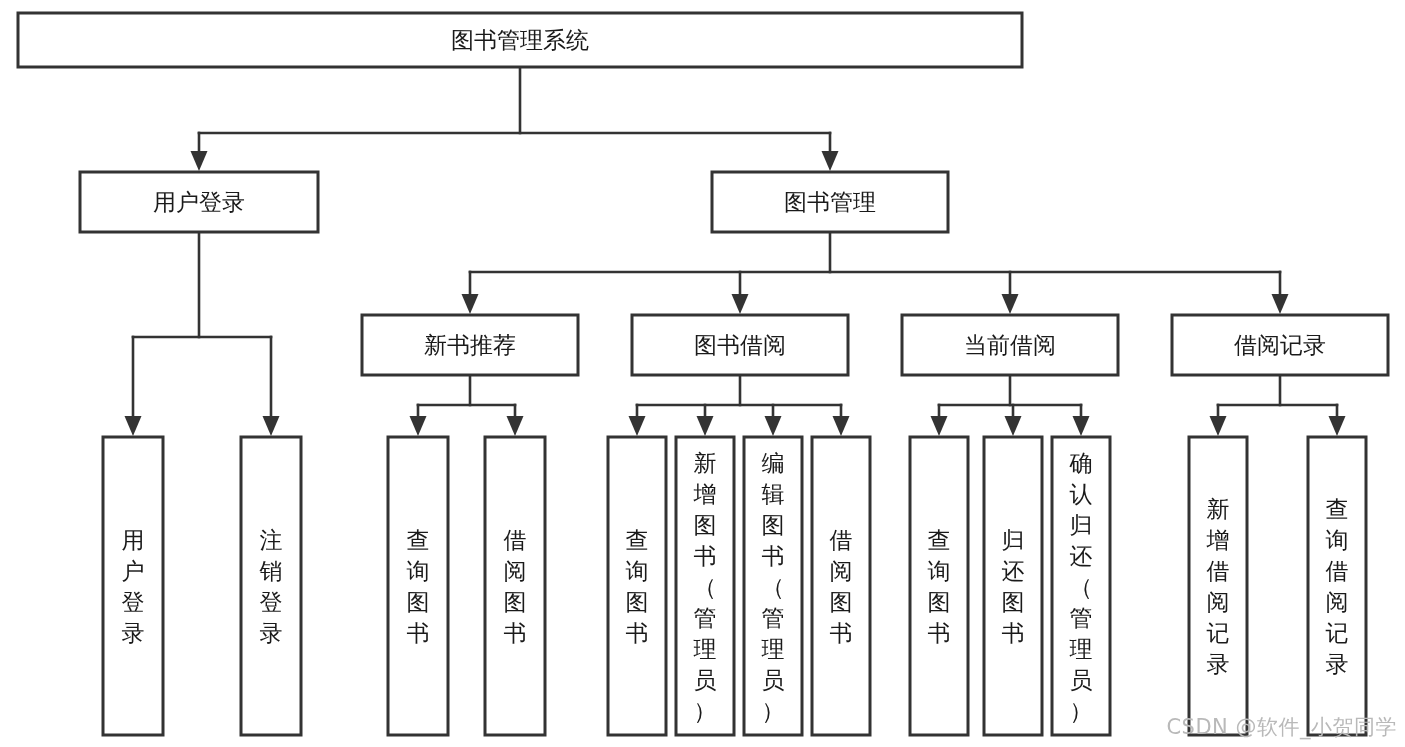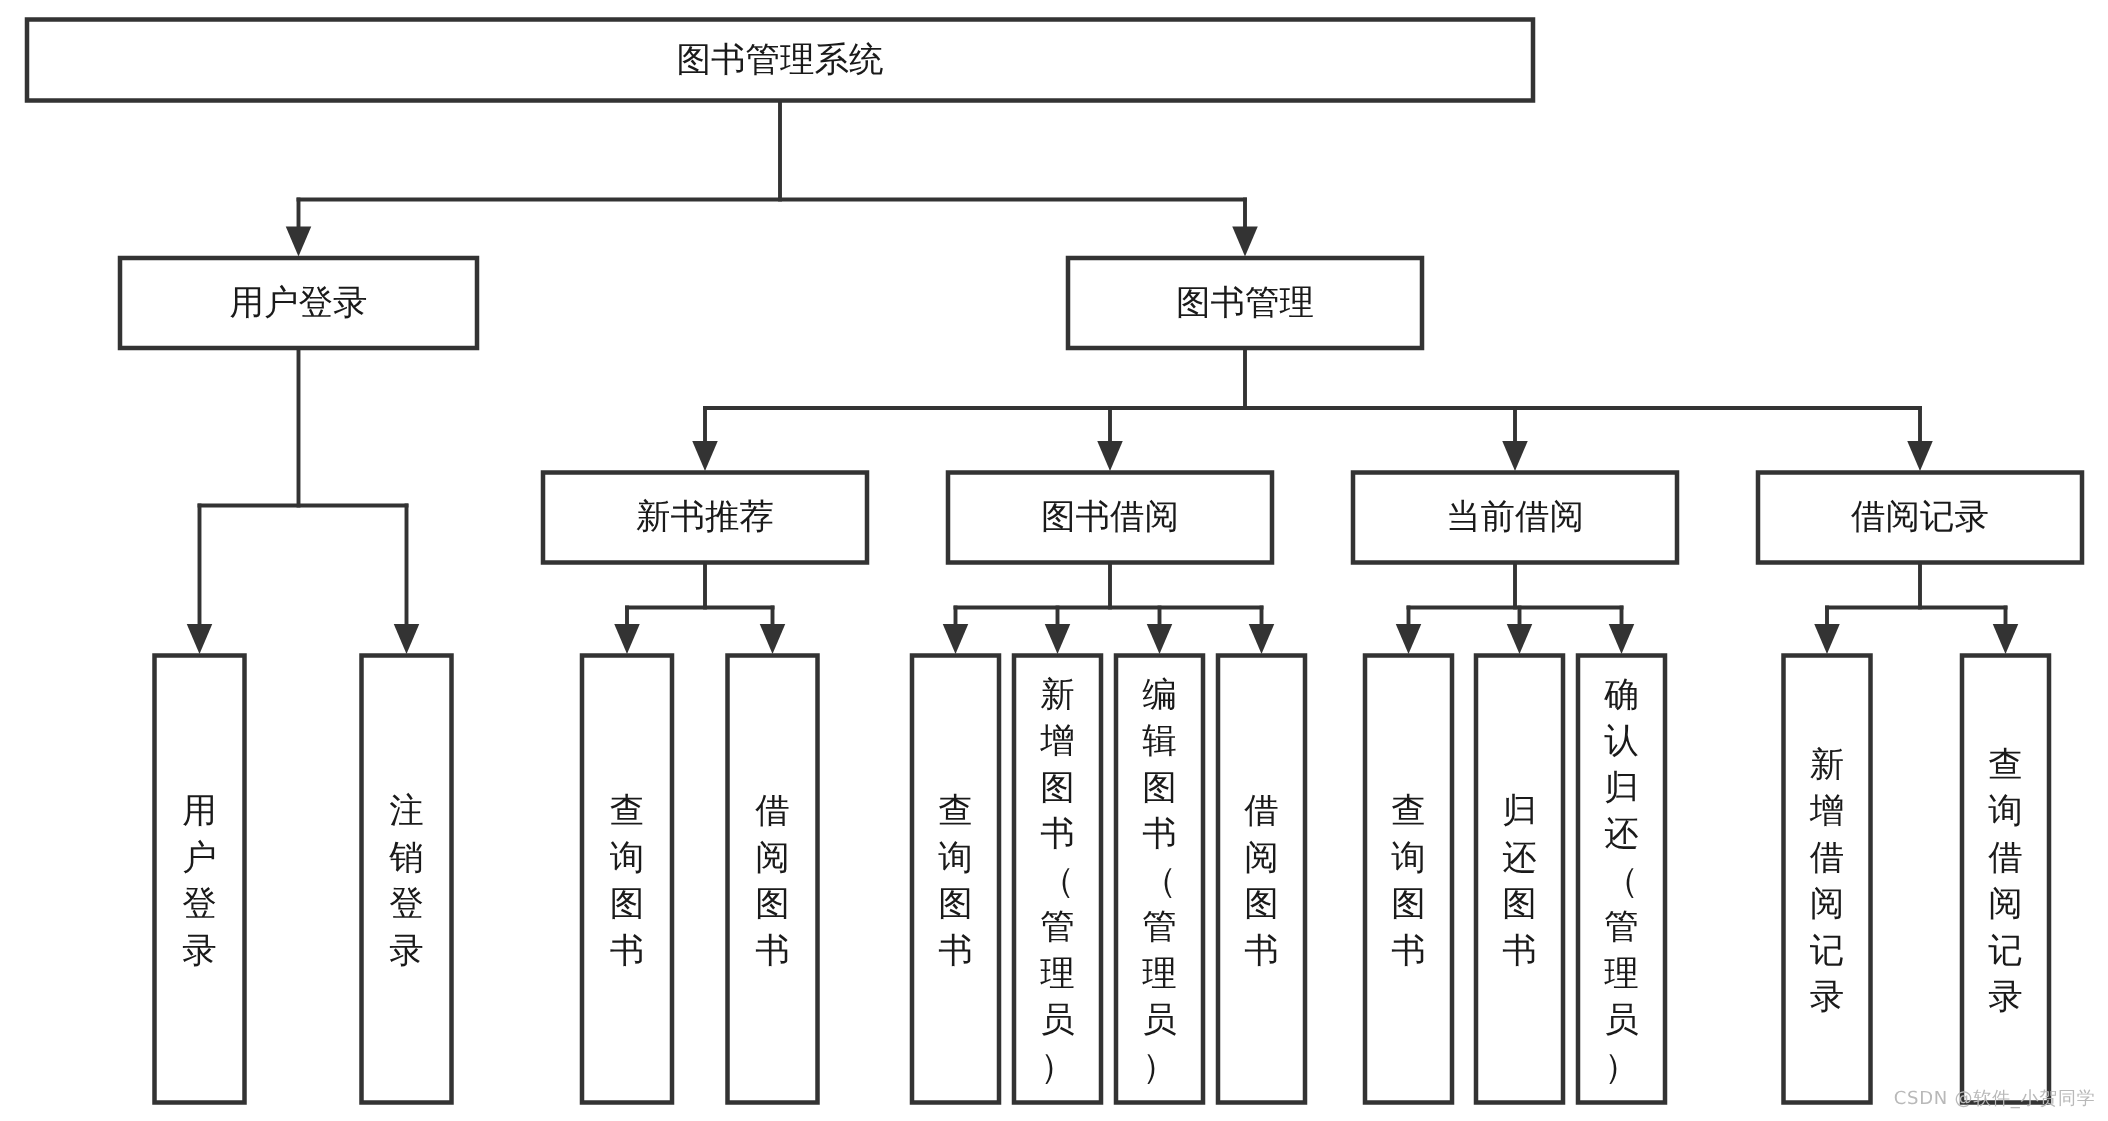--- a/index.html
+++ b/index.html
@@ -47,21 +47,21 @@
   }
   .arrow-head {
     fill: #333333;
     stroke: none;
   }
   .watermark {
     position: absolute;
     right: 8px;
     bottom: 6px;
     font-family: "DejaVu Sans", "Liberation Sans", sans-serif;
-    font-size: 12px;
+    font-size: 21px;
     color: #b9b9b9;
     white-space: nowrap;
     letter-spacing: 0.5px;
   }
 </style>
 </head>
 <body>
 
 <svg id="diagram" viewBox="0 0 1405 747">
   <g id="edges-layer">

